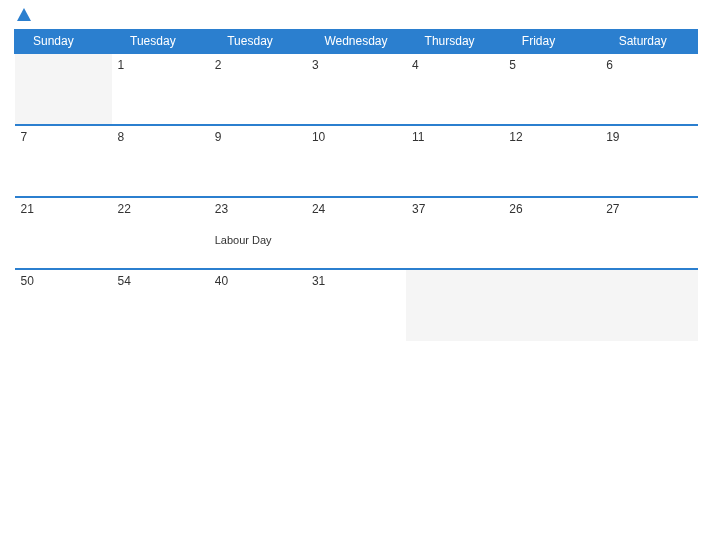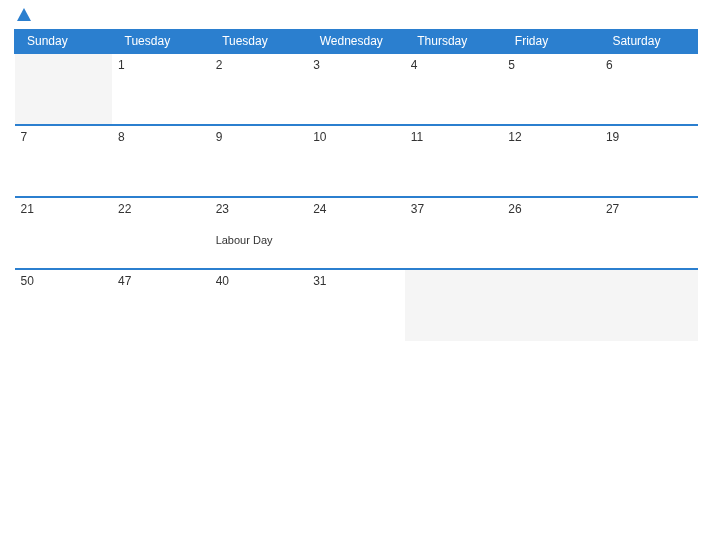--- a/index.html
+++ b/index.html
@@ -73,21 +73,21 @@
     
     .calendar {
       width: 100%;
       border-collapse: collapse;
     }
     .calendar thead tr th {
       background: #2b7fcf;
       color: #fff;
       font-size: 12px;
       font-weight: normal;
-      padding: 4px 12px;
+      padding: 4px 18px;
       text-align: left;
       border: 1px solid #2b7fcf;
     }
     .calendar tbody tr td {
       border-top: 2px solid #2b7fcf;
       vertical-align: top;
       padding: 4px 6px 2px 6px;
       height: 72px;
       font-size: 12px;
       color: #333;
@@ -209,21 +209,21 @@
           </td>
           <td>
             <span class="day-num">27</span>
           </td>
         </tr>
         <tr>
           <td>
             <span class="day-num">50</span>
           </td>
           <td>
-            <span class="day-num">47</span>
+            <span class="day-num">54</span>
           </td>
           <td>
             <span class="day-num">40</span>
           </td>
           <td>
             <span class="day-num">31</span>
           </td>
           <td class="empty"></td>
           <td class="empty"></td>
           <td class="empty"></td>

